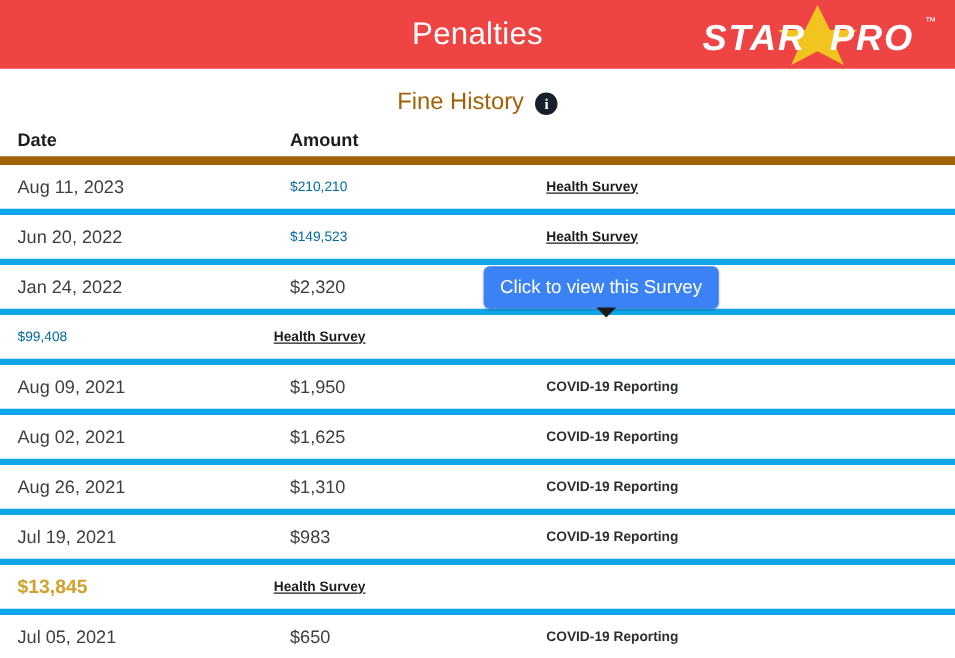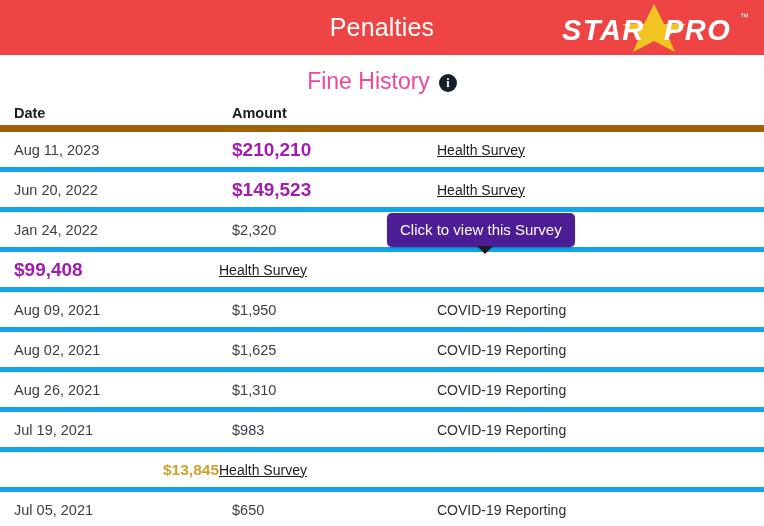--- a/index.html
+++ b/index.html
@@ -44,23 +44,23 @@
   
   .page-title-row {
     height: 46px;
     display: flex;
     align-items: center;
     justify-content: center;
     gap: 9px;
     padding-top: 6px;
   }
   .page-title {
-    font-size: 23px;
+    font-size: 19px;
     font-weight: 400;
-    color: #ec4899;
+    color: #a16207;
     line-height: 1;
   }
   .info-icon {
     display: inline-flex;
     width: 18px;
     height: 18px;
     border-radius: 50%;
     background: #17202a;
     color: #ffffff;
     align-items: center;
@@ -104,46 +104,46 @@
 
   .cell-date {
     font-size: 14.5px;
     color: #3a3f44;
   }
   .cell-amount {
     font-size: 14.5px;
     color: #3a3f44;
   }
   .cell-amount.highlight-red {
-    color: #a21caf;
-    font-weight: 700;
-    font-size: 19px;
+    color: #0369a1;
+    font-weight: 400;
+    font-size: 11px;
   }
   .cell-amount.highlight-gold {
     color: #cfa22e;
     font-weight: 700;
     font-size: 15.5px;
-    text-align: right;
   }
   .cell-survey {
-    font-size: 14px;
+    font-size: 11px;
     color: #2b2f33;
+    font-weight: bold;
   }
   .cell-survey.link {
     text-decoration: underline;
     cursor: pointer;
     color: #1c1c1c;
   }
 
   
   .tooltip {
     position: absolute;
     left: 387px;
     top: 112px;
-    background: #4c1d95;
+    background: #3b82f6;
     color: #ffffff;
     font-size: 15px;
     line-height: 1;
     padding: 9px 13px 10px 13px;
     border-radius: 5px;
     white-space: nowrap;
     z-index: 20;
     box-shadow: 0 1px 2px rgba(0,0,0,0.25);
   }
   .tooltip-arrow {

